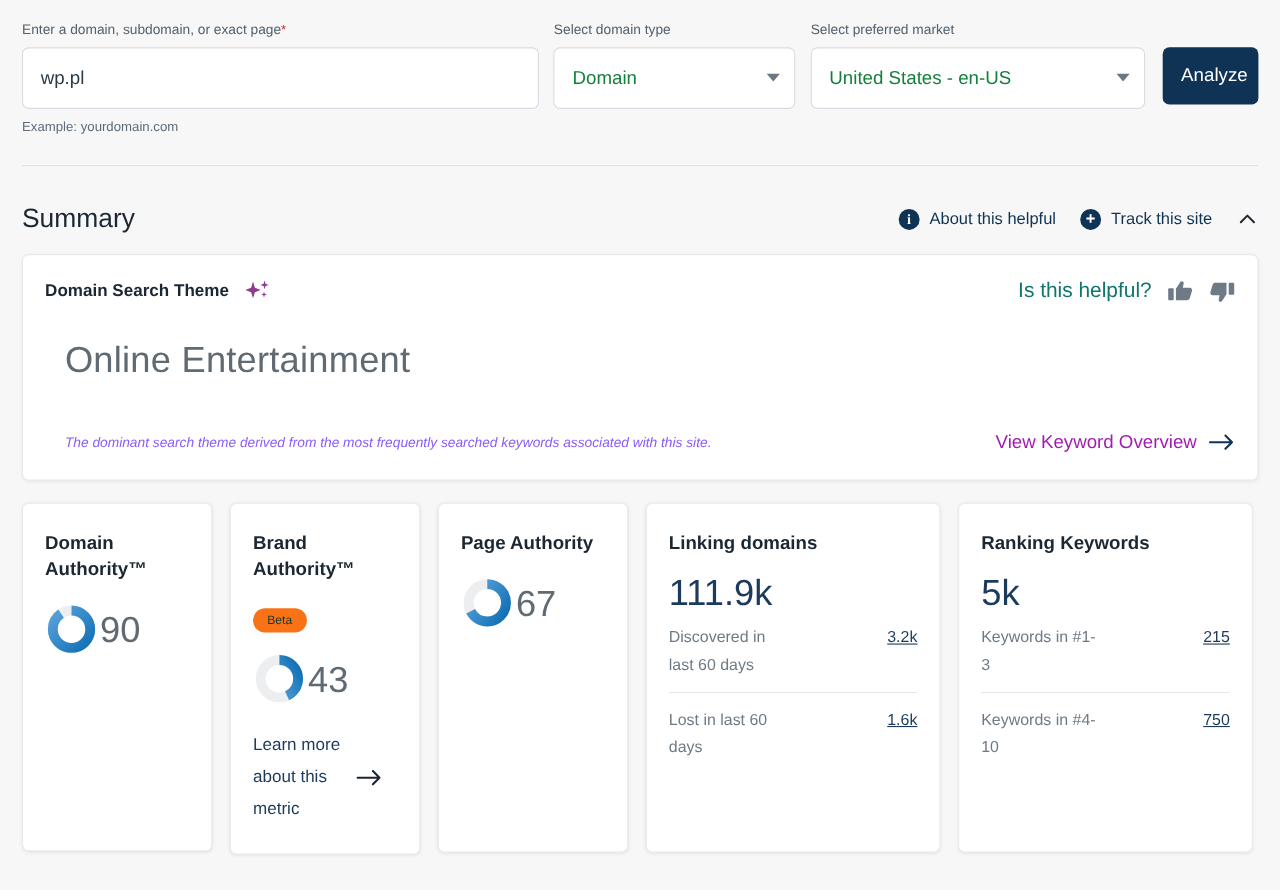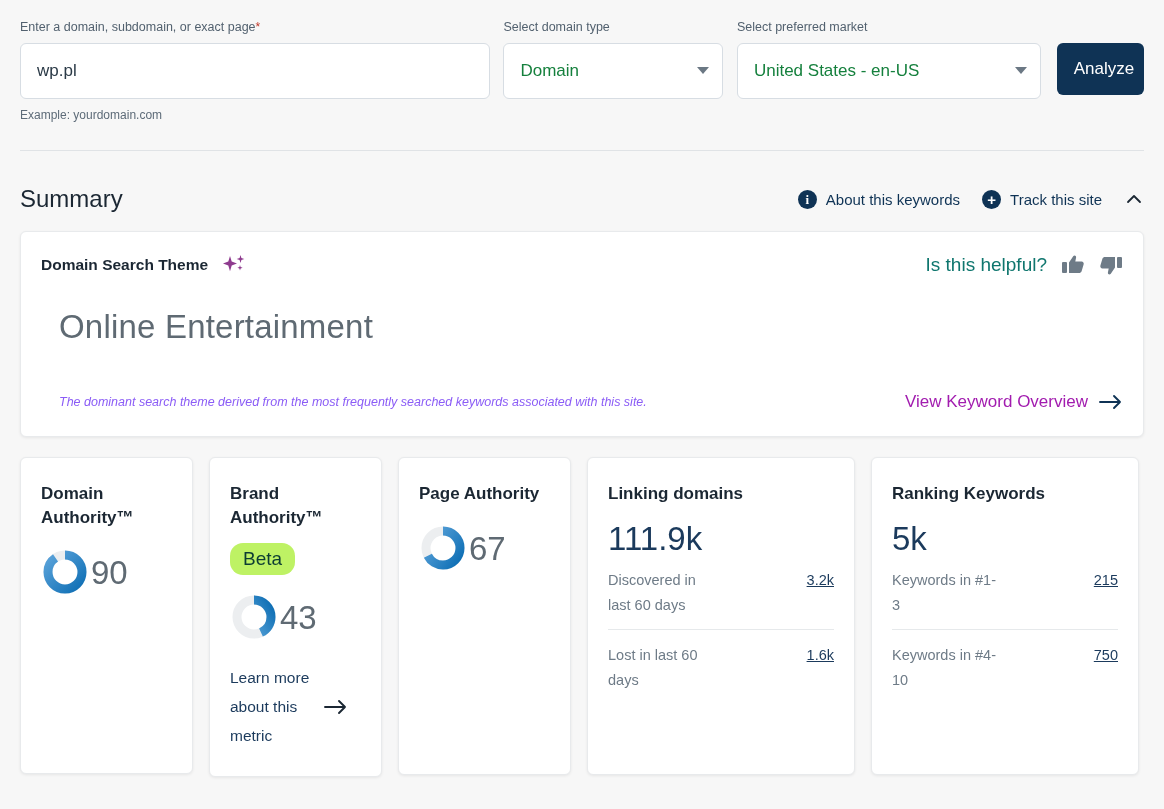--- a/index.html
+++ b/index.html
@@ -177,26 +177,26 @@
   .m3 { width: 173px; height: 318px; }
   .m4 { width: 268px; height: 318px; }
   .m5 { width: 268px; height: 318px; }
 
   .metric-title {
     font-size: 17px; font-weight: bold; color: #1b2733;
     line-height: 24px; margin: 0;
   }
   .beta-pill {
     display: inline-block;
-    background: #bef264;
+    background: #f97316;
     color: #0c3d33;
-    font-size: 19px;
+    font-size: 11px;
     border-radius: 13px;
     padding: 5px 13px;
-    margin-top: 13px;
+    margin-top: 23px;
   }
   .donut-row {
     display: flex; align-items: center; margin-top: 18px;
   }
   .donut-val {
     font-size: 33px; color: #5f6a73; margin-left: 2px; line-height: 1;
   }
   .big-num {
     font-size: 33px; color: #1b3a5c; margin-top: 16px; line-height: 1;
   }
@@ -262,21 +262,21 @@
 </div>
 
 <div class="divider"></div>
 
 <div class="summary-head">
   <h2 class="summary-title">Summary</h2>
   <div class="summary-actions">
 
     <div class="action-link">
       <span class="circ-icon">i</span>
-      <span>About this keywords</span>
+      <span>About this helpful</span>
     </div>
 
     <div class="action-link">
       <span class="circ-icon plus">+</span>
       <span>Track this site</span>
     </div>
 
     <svg class="chevron-up" viewBox="0 0 20 20">
       <path d="M4 13 L10 7 L16 13" fill="none" stroke="#1b2733" stroke-width="1.8" stroke-linecap="round" stroke-linejoin="round"></path>
     </svg>

